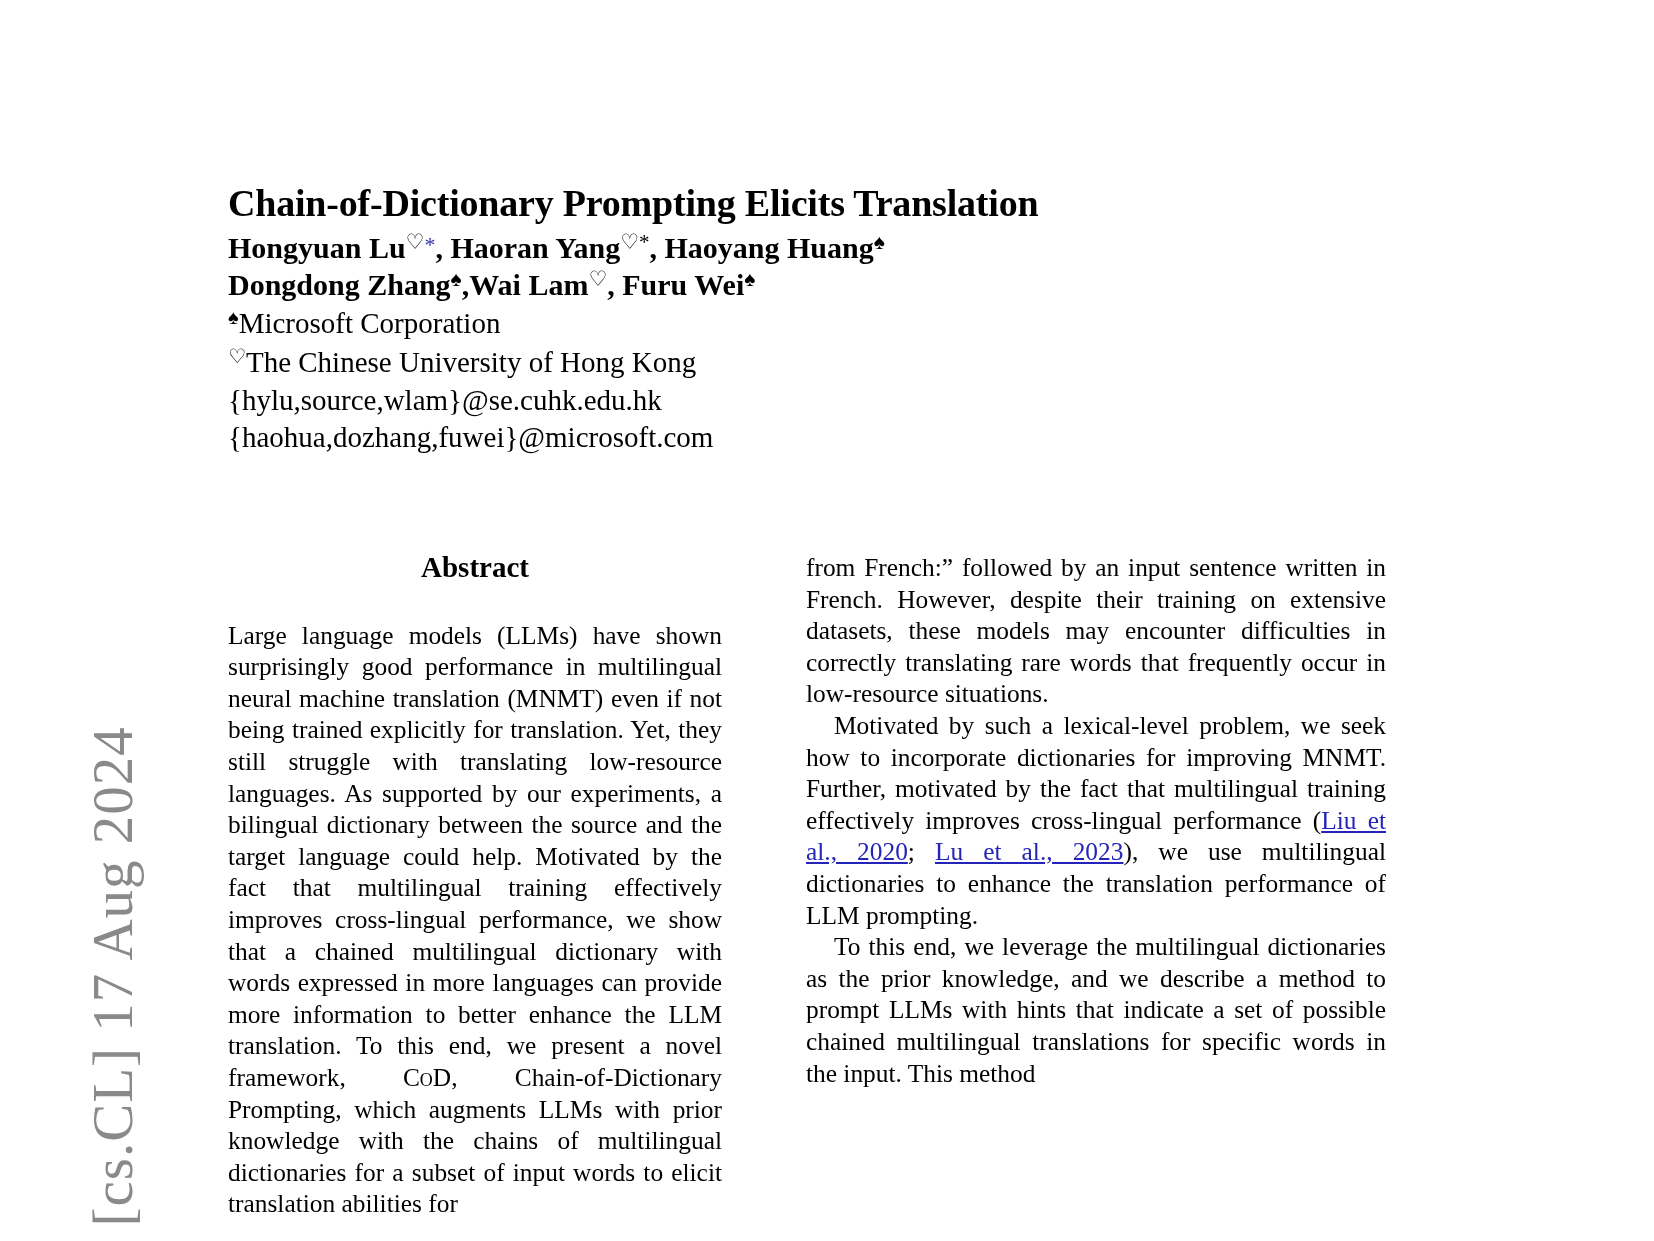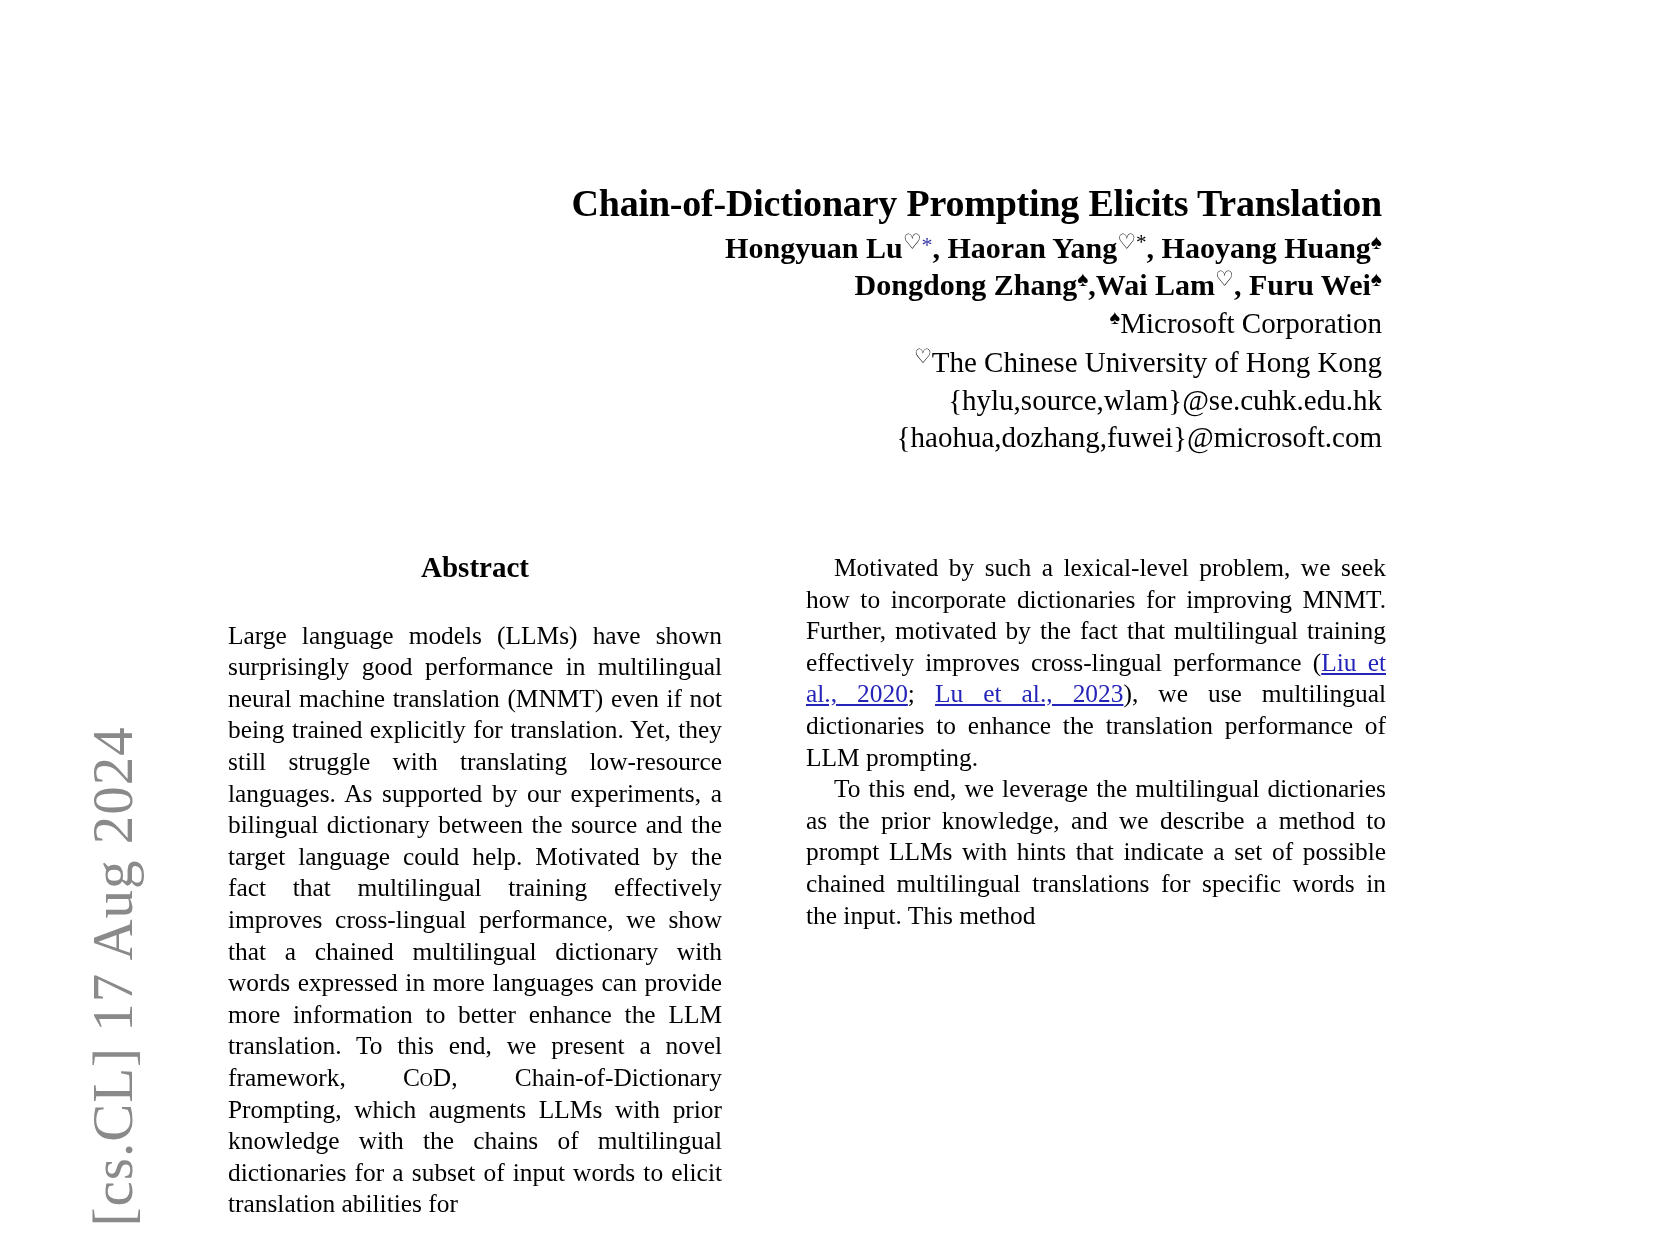--- a/index.html
+++ b/index.html
@@ -37,24 +37,24 @@
     position: absolute;
     left: 0;
     top: 0;
     width: 1654px;
     height: 1241px;
   }
 
   
   #title-block {
     position: absolute;
-    left: 220px;
+    left: 228px;
     top: 182px;
     width: 1162px;
-    text-align: right;
+    text-align: left;
   }
   #paper-title {
     font-size: 38px;
     font-weight: bold;
     line-height: 1.12;
     letter-spacing: -0.2px;
     margin: 0;
   }
   #authors {
     margin-top: 4px;
@@ -171,19 +171,20 @@
   </div>
 
   <div id="columns">
 
     <div class="column clip" id="col-left">
       <div id="abstract-heading">Abstract</div>
       <p class="para"><span>Large language models (LLMs) have shown surprisingly good performance in multilingual neural machine translation (MNMT) even if not being trained explicitly for translation. Yet, they still struggle with translating low-resource languages. As supported by our experiments, a bilingual dictionary between the source and the target language could help. Motivated by the fact that multilingual training effectively improves cross-lingual performance, we show that a chained multilingual dictionary with words expressed in more languages can provide more information to better enhance the LLM translation. To this end, we present a novel framework, </span><span class="smallcap">CoD</span><span>, Chain-of-Dictionary Prompting, which augments LLMs with prior knowledge with the chains of multilingual dictionaries for a subset of input words to elicit translation abilities for</span></p>
     </div>
 
     <div class="column clip" id="col-right">
+      <p class="para">from French:” followed by an input sentence written in French. However, despite their training on extensive datasets, these models may encounter difficulties in correctly translating rare words that frequently occur in low-resource situations.</p>
       <p class="para indent"><span>Motivated by such a lexical-level problem, we seek how to incorporate dictionaries for improving MNMT. Further, motivated by the fact that multilingual training effectively improves cross-lingual performance (</span><a class="cite" href="#">Liu et al., 2020</a><span>; </span><a class="cite" href="#">Lu et al., 2023</a><span>), we use multilingual dictionaries to enhance the translation performance of LLM prompting.</span></p>
       <p class="para indent">To this end, we leverage the multilingual dictionaries as the prior knowledge, and we describe a method to prompt LLMs with hints that indicate a set of possible chained multilingual translations for specific words in the input. This method</p>
     </div>
 
   </div>
 
 </div>
 
 </body></html>

